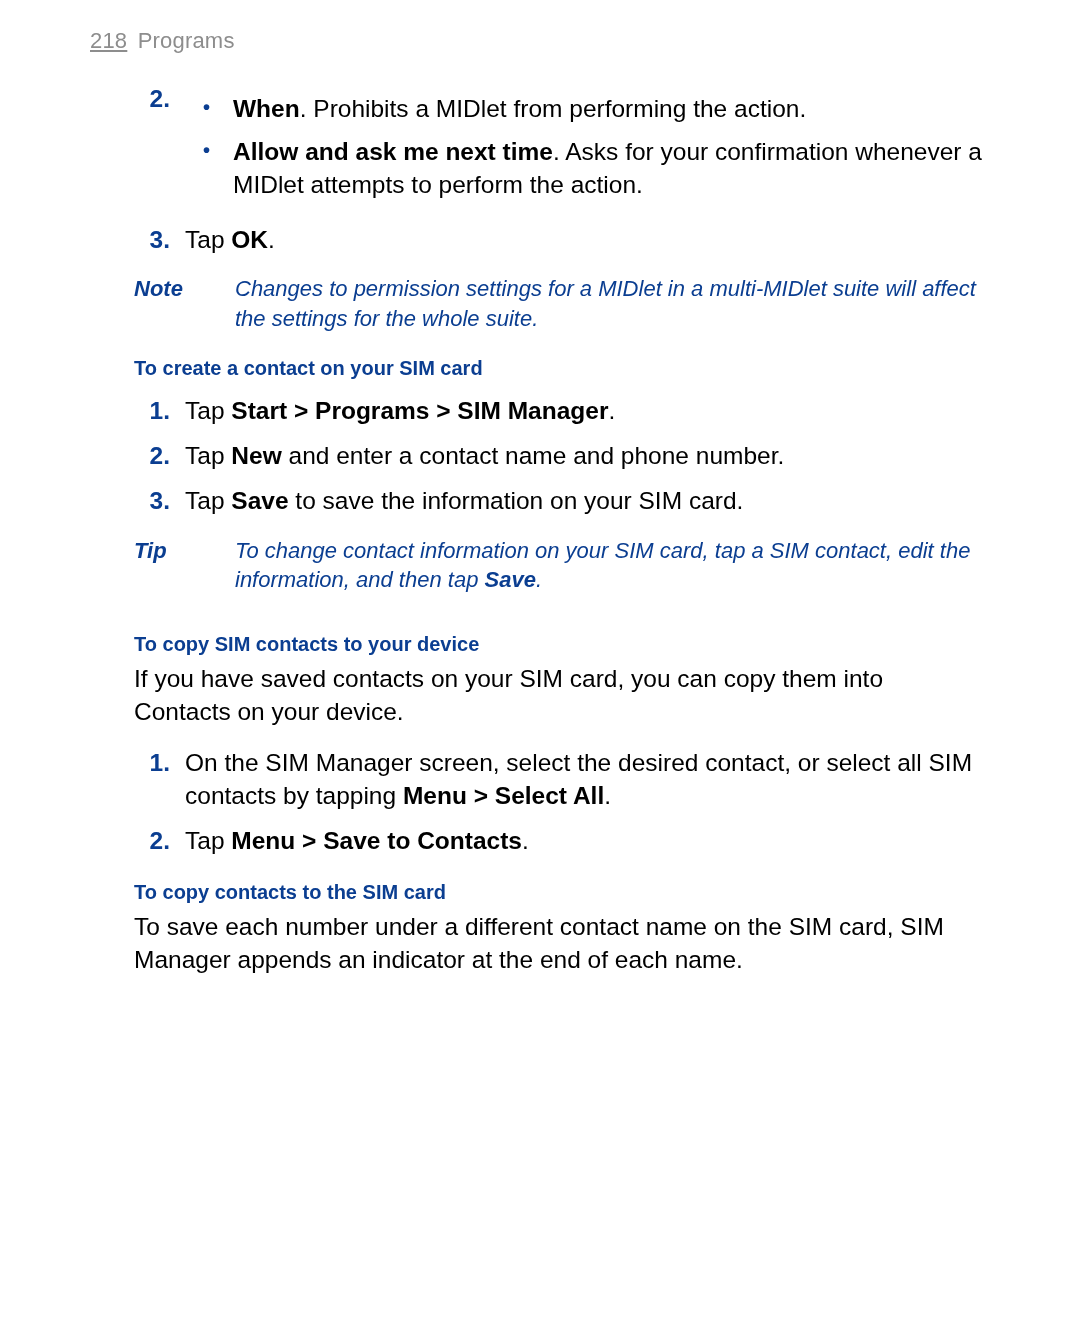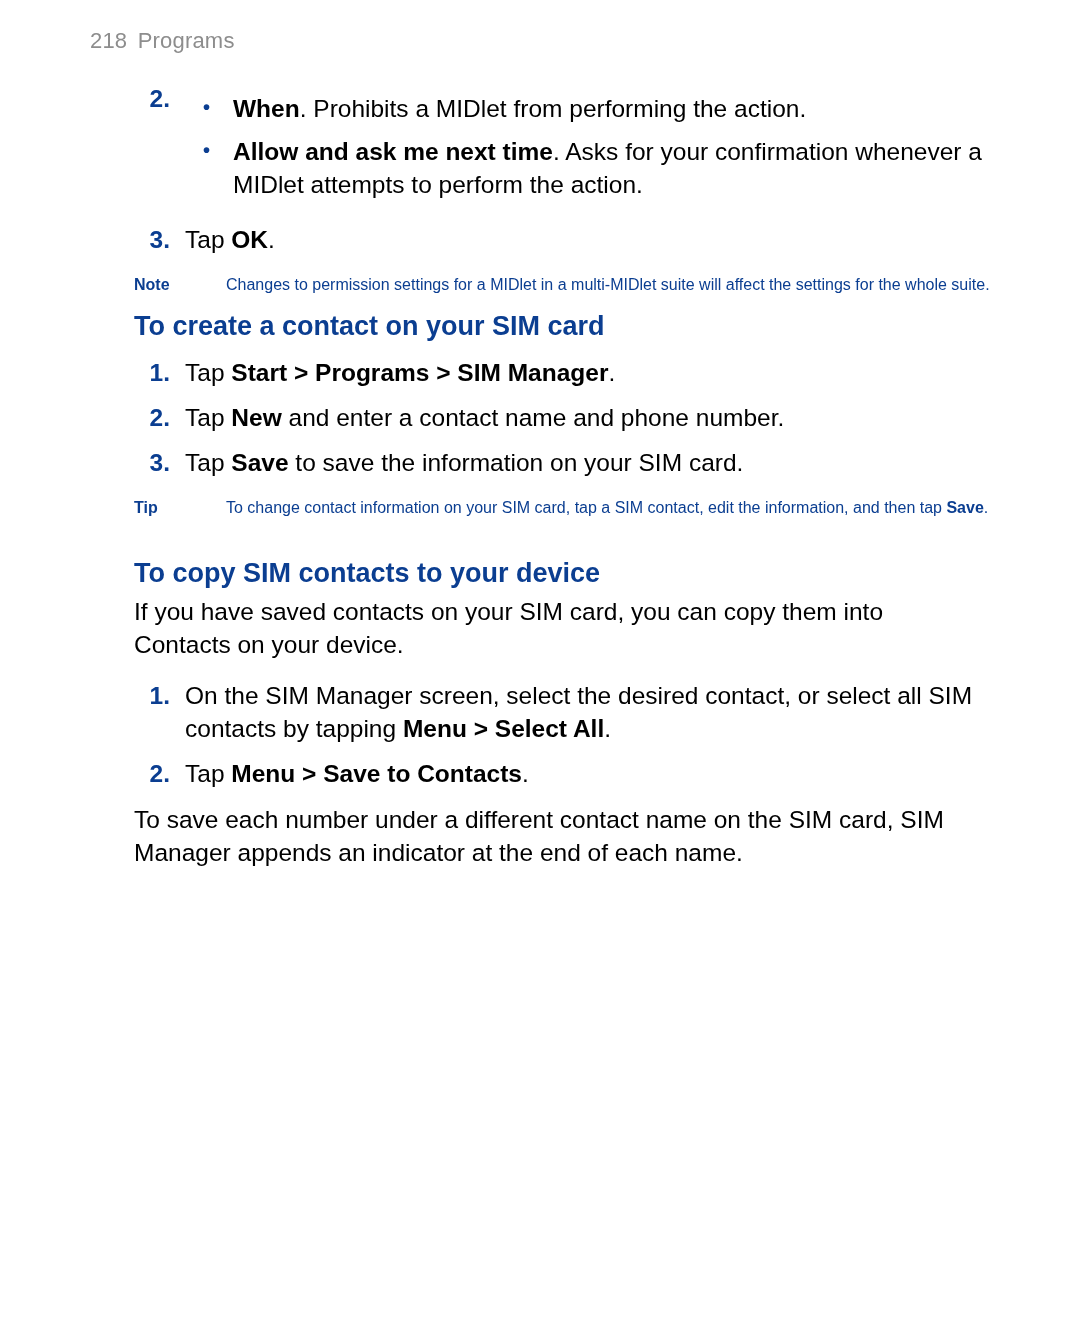--- a/index.html
+++ b/index.html
@@ -20,21 +20,21 @@
     line-height:1.35;
   }
   .page{
     padding:26px 90px 40px 90px;
   }
   .page-header{
     color:var(--header-gray);
     font-size:22px;
     letter-spacing:.2px;
   }
-  .page-header .page-num{margin-right:4px;}
+  .page-header .page-num{margin-right:4px;text-decoration:underline;}
   
   .ol-item{
     display:flex;
     gap:15px;
     margin:12px 0 12px 44px;
   }
   .ol-num{
     color:var(--blue);
     font-weight:700;
     min-width:36px;
@@ -52,46 +52,47 @@
     color:var(--blue);
     font-weight:700;
     font-size:20px;
     line-height:30px;
     min-width:12px;
   }
   .bullet .btxt{flex:1;}
   
   .callout{
     display:flex;
-    gap:24px;
+    gap:33px;
     color:var(--blue);
-    font-size:16px;
+    font-size:22px;
     line-height:1.35;
     margin:18px 0 8px 44px;
+    font-style:italic;
   }
   .callout .label{font-weight:700; min-width:68px;}
   .callout .ctext{flex:1;}
   
   .section-heading{
     color:var(--blue);
     font-weight:800;
     font-size:36px;
     margin:54px 0 20px 0;
     letter-spacing:.2px;
   }
   .body-para{
     margin:0 0 18px 44px;
     max-width:820px;
   }
   
   .subheading{
     color:var(--blue);
     font-weight:700;
-    font-size:27px;
-    margin:12px 0 4px 44px;
+    font-size:20px;
+    margin:22px 0 4px 44px;
   }
   .tight-top{margin-top:36px;}
 </style>
 </head>
 <body>
 
 <div class="page">
 
   <div class="page-header">
     <span class="page-num">218</span>
@@ -169,15 +170,16 @@
       <span>On the SIM Manager screen, select the desired contact, or select all SIM contacts by tapping </span><span class="bold">Menu &gt; Select All</span><span>.</span>
     </div>
   </div>
   <div class="ol-item">
     <div class="ol-num">2.</div>
     <div class="ol-body">
       <span>Tap </span><span class="bold">Menu &gt; Save to Contacts</span><span>.</span>
     </div>
   </div>
 
+  <div class="subheading" style="margin-top:22px;">To copy contacts to the SIM card</div>
   <p class="body-para">To save each number under a different contact name on the SIM card, SIM Manager appends an indicator at the end of each name.</p>
 
 </div>
 
 </body></html>

